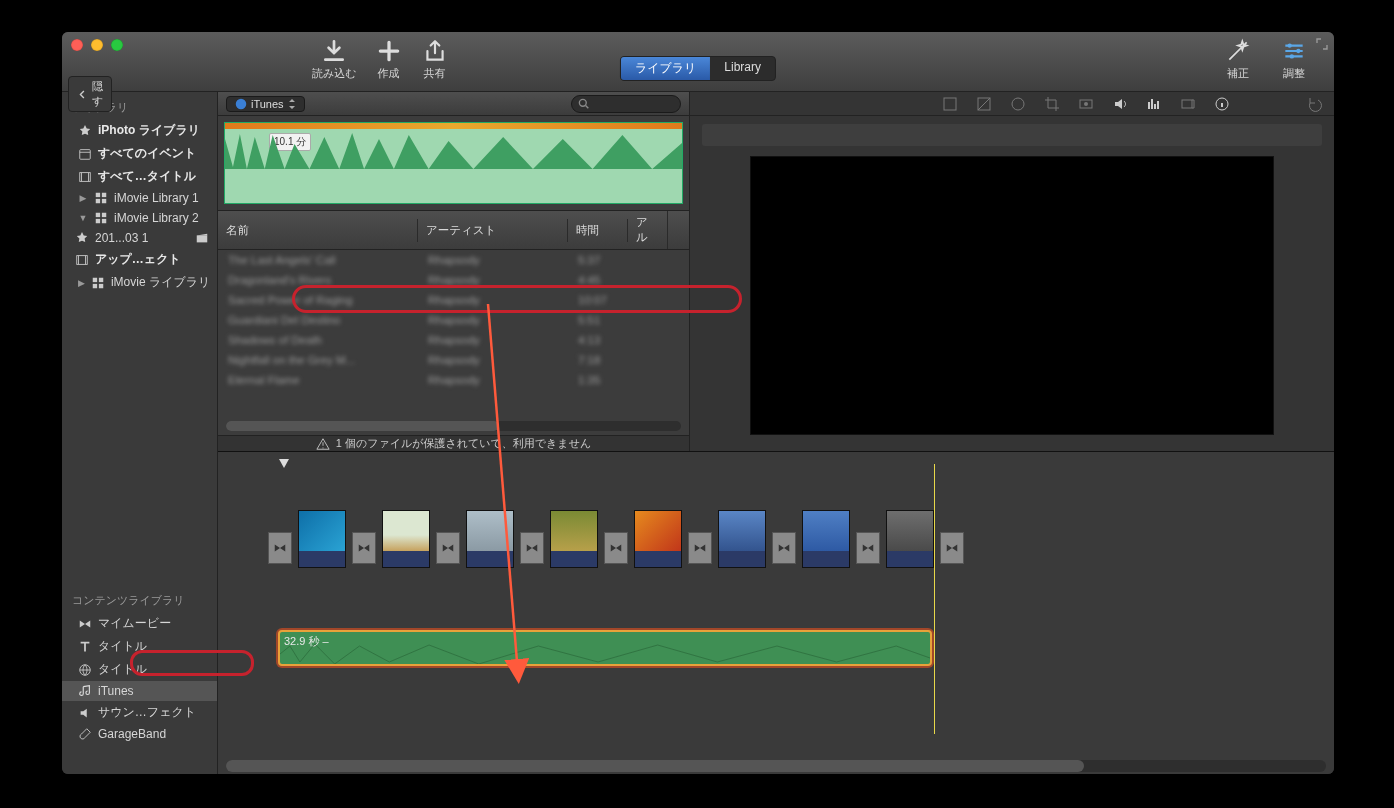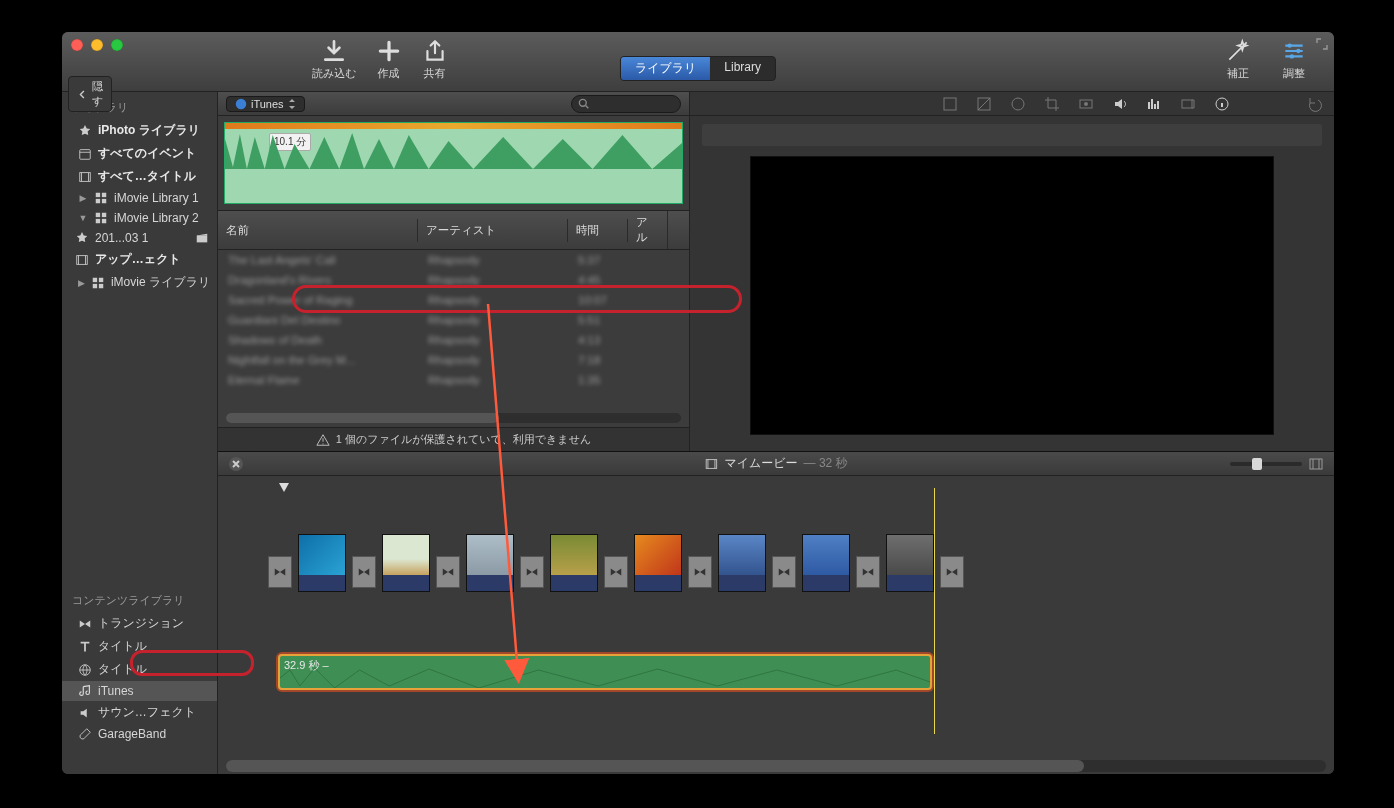--- a/index.html
+++ b/index.html
@@ -103,21 +103,21 @@
   }
   .table-head div{ padding:4px 8px; border-right:1px solid #2a2a2a; }
   .track-list{ flex:1; overflow:hidden; }
   .table-row{ color:#9a9a9a; filter:blur(2.2px); }
   .table-row div{ padding:4px 10px; white-space:nowrap; overflow:hidden; }
   .table-row.selwrap{ position:relative; filter:none; }
   .table-row.selwrap .blurred{ filter:blur(2.2px); }
   .scroll-hint{ height:10px; background:#2e2e2e; margin:4px 8px; border-radius:5px; position:relative; }
   .scroll-hint::after{content:"";position:absolute;left:0;top:0;height:100%;width:60%;background:#555;border-radius:5px;}
   .protected-bar{
-    height:24px; display:flex; align-items:center; justify-content:center; gap:6px;
+    height:16px; display:flex; align-items:center; justify-content:center; gap:6px;
     color:#ccc; font-size:11px; background:#333; border-top:1px solid #222;
   }
 
   .viewer { flex:1; display:flex; flex-direction:column; background:#343434; }
   .viewer-toolbar{
     height:24px; display:flex; align-items:center; gap:18px;
     padding:0 12px; color:#777; border-bottom:1px solid #222;
     justify-content:flex-end;
   }
   .viewer-toolbar svg{ width:16px; height:16px; }
@@ -344,21 +344,21 @@
       </div>
 
       <div class="side-spacer"></div>
 
       <div class="side-section">
         <div class="side-header">コンテンツライブラリ</div>
         <div class="side-item">
           <svg viewBox="0 0 16 16">
               <path d="M2 4l6 4-6 4zM14 4l-6 4 6 4z" fill="#ccc"></path>
             </svg>
-          <span>トランジション</span>
+          <span>マイムービー</span>
         </div>
         <div class="side-item">
           <svg viewBox="0 0 16 16">
               <path d="M3 3h10M8 3v10" stroke="#ccc" stroke-width="2"></path>
             </svg>
           <span>タイトル</span>
         </div>
         <div class="side-item">
           <svg viewBox="0 0 16 16">
               <circle cx="8" cy="8" r="6" fill="none" stroke="#ccc"></circle>
@@ -516,43 +516,20 @@
             <svg viewBox="0 0 16 16">
                 <path d="M12 4a6 6 0 11-8 3M4 2v5h5" stroke="#777" fill="none"></path>
               </svg>
           </div>
           <div class="viewer-strip"></div>
           <div class="preview"></div>
         </div>
       </div>
 
       <div class="timeline">
-        <div class="timeline-bar">
-          <svg width="16" height="16" viewBox="0 0 16 16">
-              <circle cx="8" cy="8" r="7" fill="#555"></circle>
-              <path d="M5 5l6 6M11 5l-6 6" stroke="#ccc" stroke-width="2"></path>
-            </svg>
-          <div class="timeline-title">
-            <svg width="14" height="14" viewBox="0 0 16 16">
-                <rect x="2" y="3" width="12" height="10" fill="none" stroke="#ccc"></rect>
-                <path d="M4 3v10M12 3v10" stroke="#ccc"></path>
-              </svg>
-            <span>マイムービー</span>
-            <span class="dim">— <span>32 秒</span></span>
-          </div>
-          <div class="zoom">
-            <div class="zoom-track">
-                <div class="zoom-thumb"></div>
-              </div>
-            <svg width="16" height="16" viewBox="0 0 16 16">
-                <rect x="2" y="3" width="12" height="10" stroke="#999" fill="none"></rect>
-                <path d="M5 3v10M11 3v10" stroke="#999"></path>
-              </svg>
-          </div>
-        </div>
 
         <div class="timeline-body">
           <div class="playhead">
             <svg viewBox="0 0 12 12">
                 <path d="M1 1h10L6 10z" fill="#ddd"></path>
               </svg>
           </div>
           <div class="playline-end"></div>
 
           <div class="clip-row">

